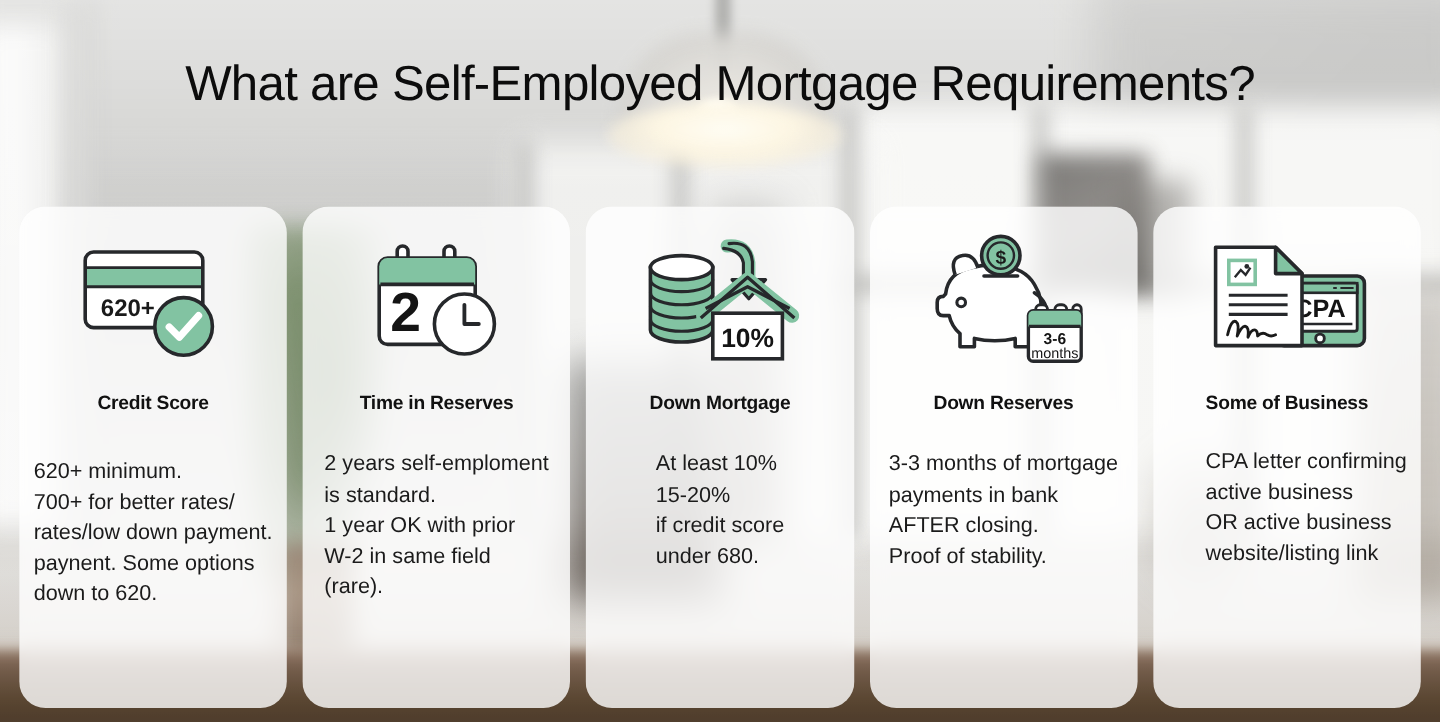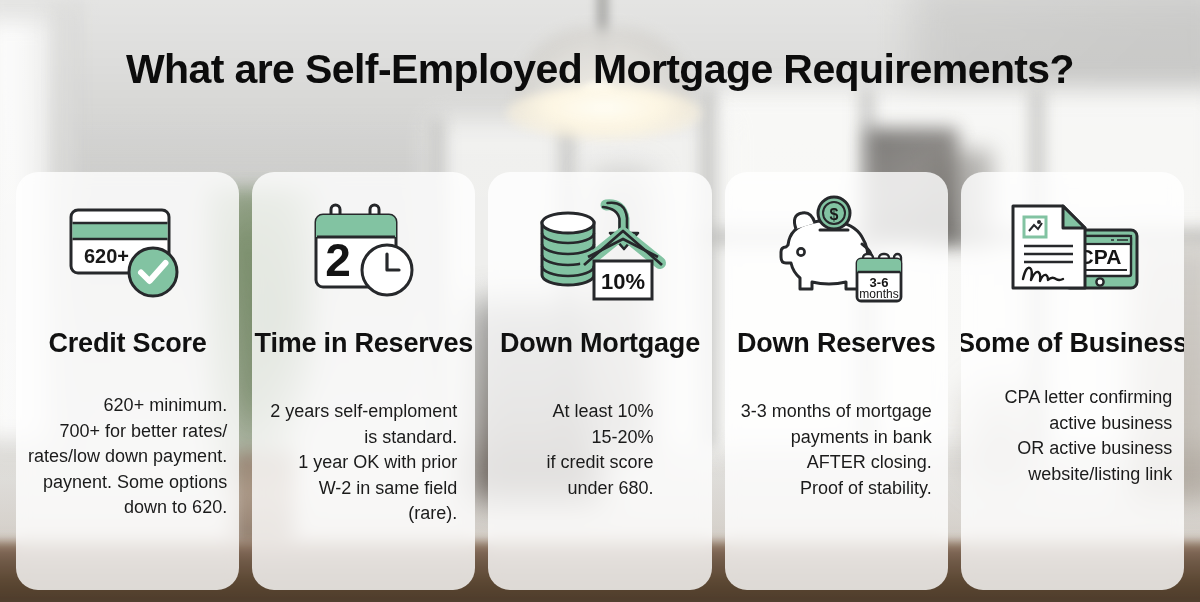--- a/index.html
+++ b/index.html
@@ -191,21 +191,21 @@
     background: linear-gradient(to bottom, rgba(255,255,255,.22) 0%, rgba(255,255,255,.06) 40%, rgba(255,255,255,.10) 70%, rgba(255,255,255,0) 100%);
     pointer-events: none;
   }
 
   
   .title {
     position: absolute;
     left: 0; right: 0; top: 46px;
     text-align: center;
     font-size: 41px;
-    font-weight: bold;
+    font-weight: normal;
     letter-spacing: -0.6px;
     color: #0c0c0c;
     font-family: "Liberation Sans", sans-serif;
     z-index: 20;
     white-space: nowrap;
   }
 
   
   .cards {
     position: absolute;
@@ -234,40 +234,40 @@
   .card-icon {
     height: 150px;
     width: 100%;
     display: flex;
     align-items: center;
     justify-content: center;
     padding-top: 10px;
   }
 
   .card-title {
-    font-size: 27px;
+    font-size: 16px;
     font-weight: bold;
     color: #111111;
     text-align: center;
     letter-spacing: -0.2px;
     margin-top: 6px;
     white-space: nowrap;
   }
 
   .card-body {
     margin-top: 34px;
     padding: 0 8px;
     font-size: 18px;
     line-height: 25.5px;
     color: #1b1b1b;
-    text-align: right;
+    text-align: left;
     white-space: pre-line;
   }
   .card-body.tight { margin-top: 26px; margin-left: 32px; }
-  .card-body.lower { margin-top: 40px; }
+  .card-body.lower { margin-top: 28px; }
 
   svg { display: block; overflow: visible; }
 </style>
 </head>
 <body>
 
 <div id="stage">
 
   <div class="bg-layer">
     <div class="bg-base"></div>

